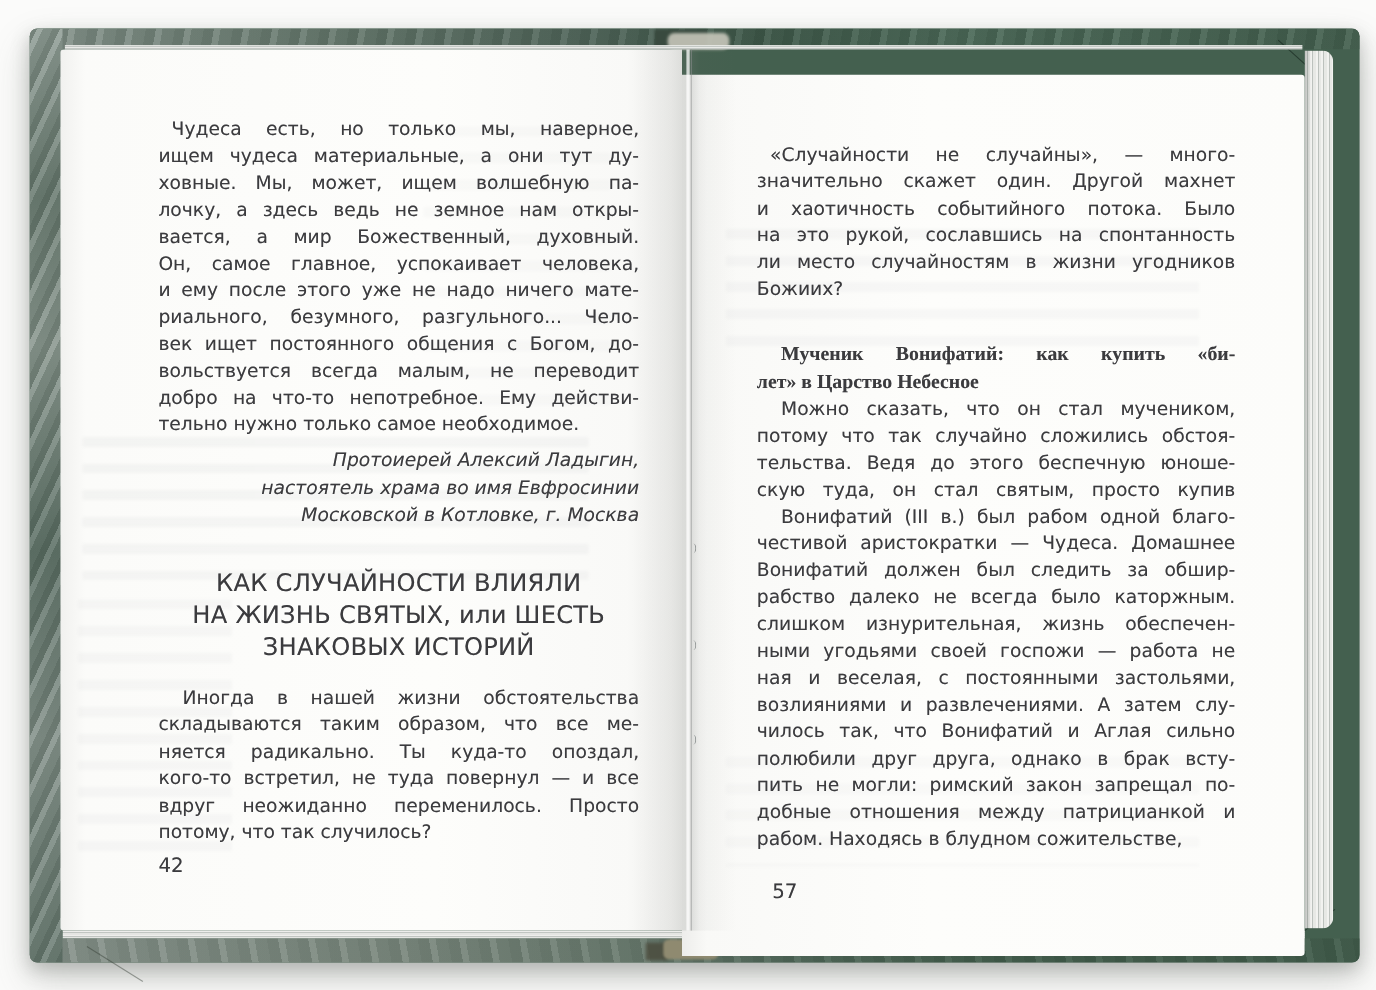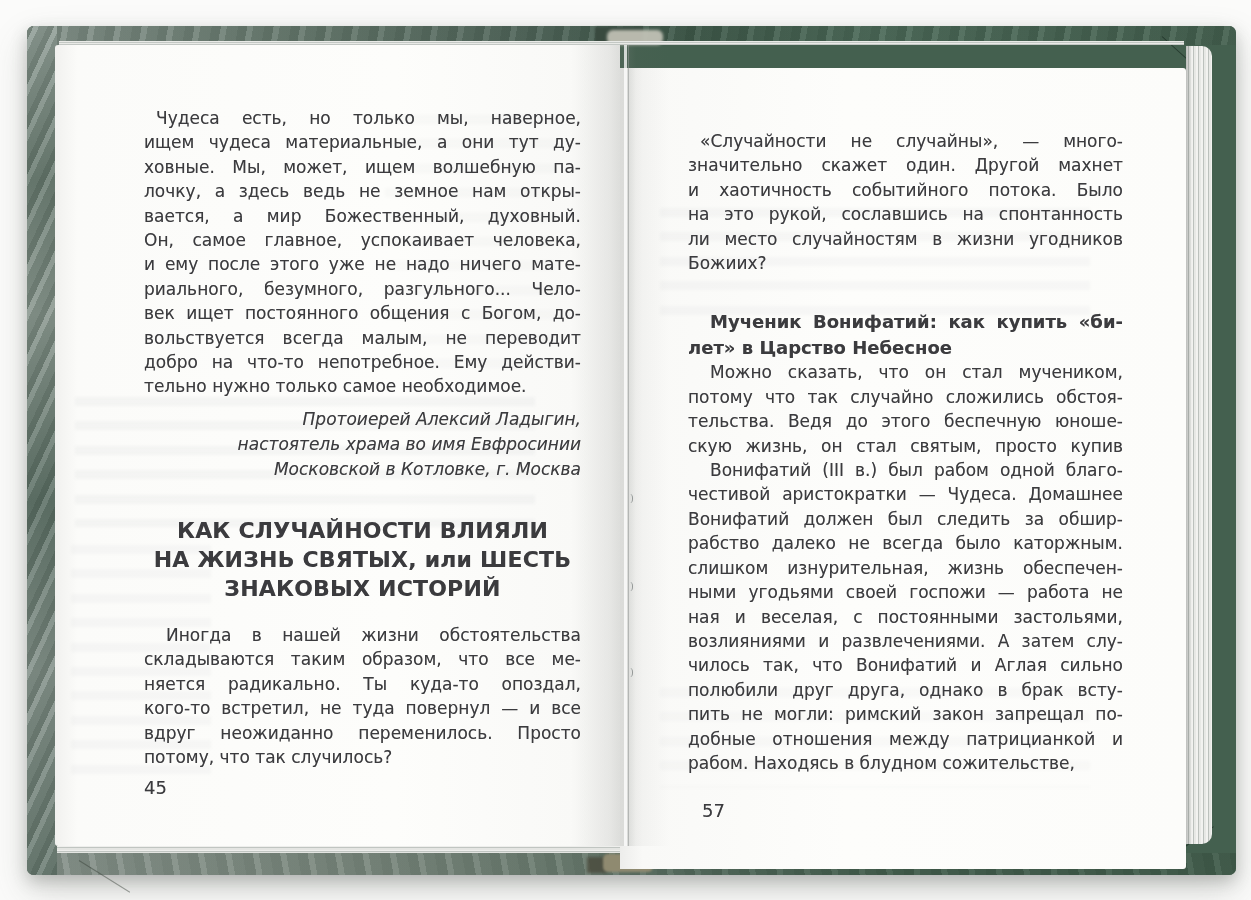--- a/index.html
+++ b/index.html
@@ -101,23 +101,23 @@
   .ln-last{text-align-last:left;}
   .indent .ln:first-child{text-indent:22px;}
   .small-indent .ln:first-child{text-indent:12px;}
 
   .lp-text{left:89px;top:61px;width:437px;}
   .rp-text{left:68px;top:61px;width:435px;}
 
   .attrib{margin-top:8px;}
   .attrib .ln{font-style:italic;font-size:17px;line-height:25px;text-align:right;text-align-last:right;}
   .chapter-title{margin-top:34px;}
-  .chapter-title .ln{font-weight:bold;font-size:22px;line-height:29px;text-align:center;text-align-last:center;letter-spacing:.2px;}
+  .chapter-title .ln{font-weight:normal;font-size:22px;line-height:29px;text-align:center;text-align-last:center;letter-spacing:.2px;}
   .para-gap{margin-top:20px;}
-  .para-gap-lg{margin-top:34px;}
+  .para-gap-lg{margin-top:34px;font-family:Liberation Serif, serif;}
   .heading .ln{font-weight:bold;font-size:18px;line-height:25.5px;}
 
   .page-number{
     position:absolute;top:732px;font-size:18px;color:#3b3b3e;
     text-shadow:0 0 .6px rgba(59,59,62,.38);
   }
   .pn-left{left:89px;}
   .pn-right{left:82px;width:435px;text-align:left;}
 </style>
 </head>
@@ -173,21 +173,21 @@
           </div>
         <div class="para para-gap indent">
             <div class="ln">Иногда в нашей жизни обстоятельства</div>
             <div class="ln">складываются таким образом, что все ме-</div>
             <div class="ln">няется радикально. Ты куда-то опоздал,</div>
             <div class="ln">кого-то встретил, не туда повернул — и все</div>
             <div class="ln">вдруг неожиданно переменилось. Просто</div>
             <div class="ln ln-last">потому, что так случилось?</div>
           </div>
       </div>
-      <div class="page-number pn-left">45</div>
+      <div class="page-number pn-left">42</div>
     </div>
 
     <div class="page page-right">
       <div class="ghost" style="left:40px;top:140px;width:430px;height:120px;opacity:.08;"></div>
       <div class="ghost" style="left:40px;top:620px;width:430px;height:100px;opacity:.06;"></div>
 
       <div class="textblock rp-text">
         <div class="para small-indent">
             <div class="ln">«Случайности не случайны», — много-</div>
             <div class="ln">значительно скажет один. Другой махнет</div>
@@ -197,21 +197,21 @@
             <div class="ln ln-last">Божиих?</div>
           </div>
         <div class="heading para-gap-lg indent">
             <div class="ln">Мученик Вонифатий: как купить «би-</div>
             <div class="ln ln-last">лет» в Царство Небесное</div>
           </div>
         <div class="para indent">
             <div class="ln">Можно сказать, что он стал мучеником,</div>
             <div class="ln">потому что так случайно сложились обстоя-</div>
             <div class="ln">тельства. Ведя до этого беспечную юноше-</div>
-            <div class="ln">скую жизнь, он стал святым, просто купив</div>
+            <div class="ln">скую туда, он стал святым, просто купив</div>
           </div>
         <div class="para indent">
             <div class="ln">Вонифатий (III в.) был рабом одной благо-</div>
             <div class="ln">честивой аристократки — Чудеса. Домашнее</div>
             <div class="ln">Вонифатий должен был следить за обшир-</div>
             <div class="ln">рабство далеко не всегда было каторжным.</div>
             <div class="ln">слишком изнурительная, жизнь обеспечен-</div>
             <div class="ln">ными угодьями своей госпожи — работа не</div>
             <div class="ln">ная и веселая, с постоянными застольями,</div>
             <div class="ln">возлияниями и развлечениями. А затем слу-</div>

